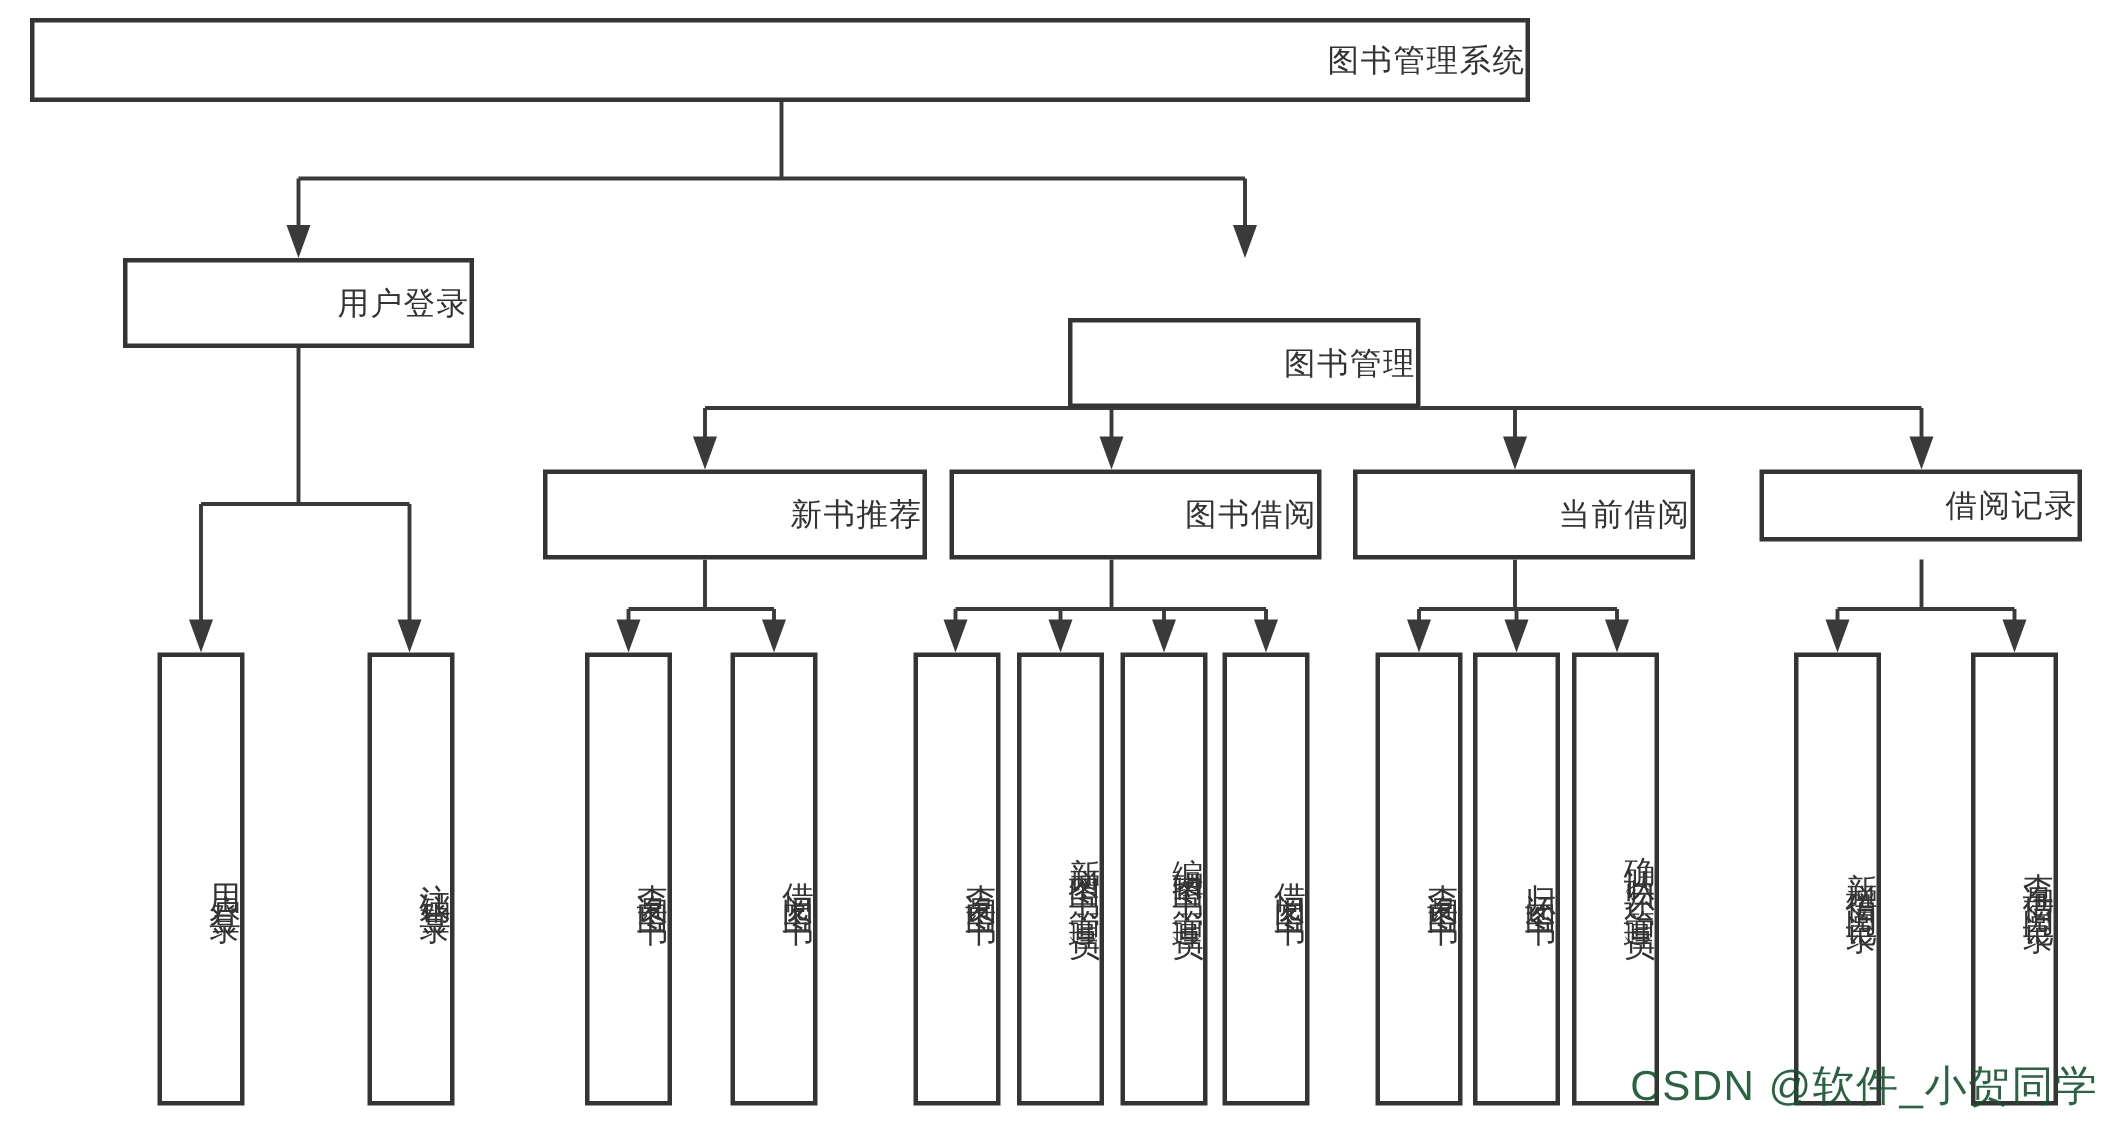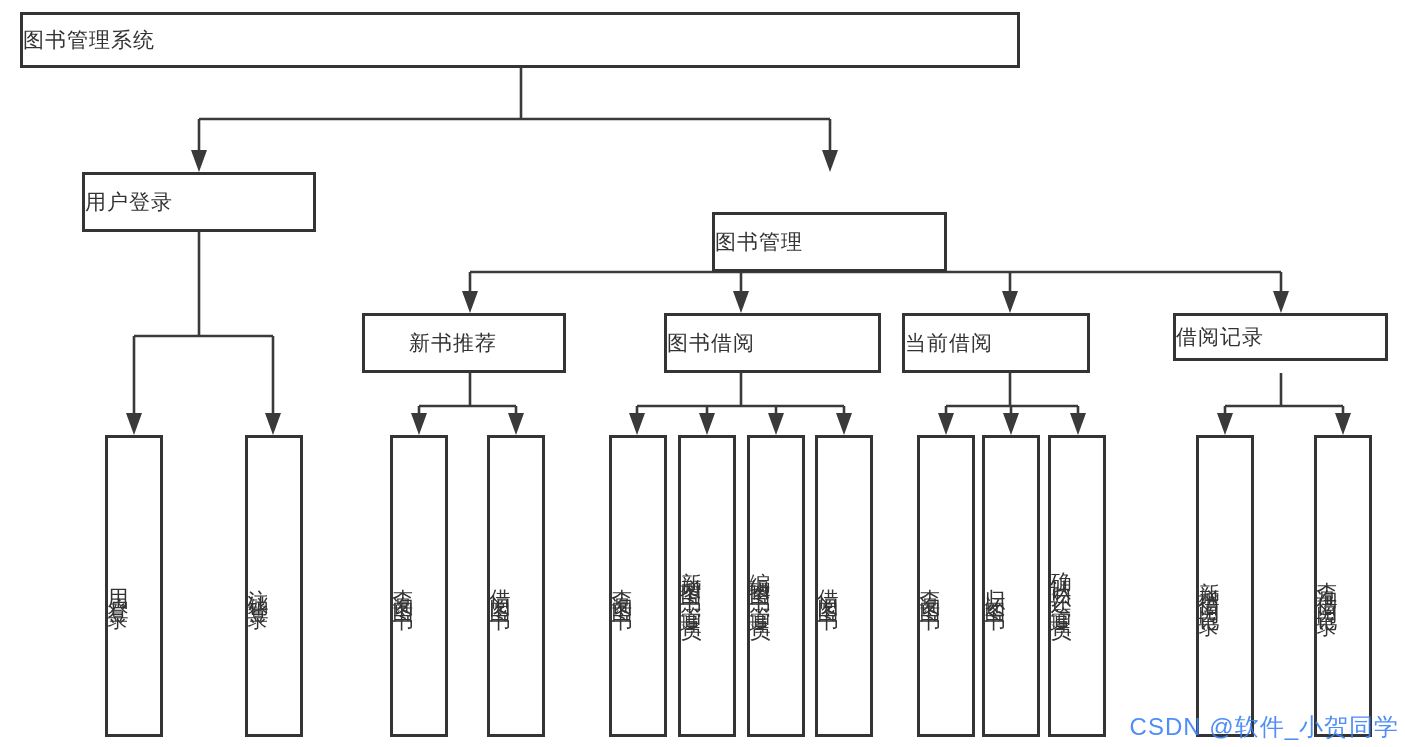--- a/index.html
+++ b/index.html
@@ -22,21 +22,21 @@
     height: 747px;
     z-index: 1;
   }
   .node {
     position: absolute;
     box-sizing: border-box;
     border: 3px solid #343434;
     background: #ffffff;
     display: flex;
     align-items: center;
-    justify-content: flex-start;
+    justify-content: flex-end;
     color: #333333;
     z-index: 2;
   }
   .h-node { font-size: 21px; letter-spacing: 1px; }
   .leaf {
     width: 58px;
     top: 435px;
     height: 302px;
   }
   .leaf .v-label {
@@ -44,22 +44,22 @@
     text-orientation: mixed;
     font-size: 21px;
     letter-spacing: 7px;
     line-height: 1;
     white-space: nowrap;
   }
   .watermark {
     position: absolute;
     right: 6px;
     bottom: 4px;
-    font-size: 24px;
-    color: #3b82f6;
+    font-size: 28px;
+    color: #14532d;
     letter-spacing: 1px;
     z-index: 3;
     opacity: 0.9;
   }
 </style>
 </head>
 <body>
 
 <div id="stage">
 
@@ -136,27 +136,27 @@
     <span>图书管理系统</span>
   </div>
 
   <div class="node h-node" style="left:82px; top:172px; width:234px; height:60px;">
     <span>用户登录</span>
   </div>
   <div class="node h-node" style="left:712px; top:172px; width:235px; height:60px;margin-top:40px;">
     <span>图书管理</span>
   </div>
 
-  <div class="node h-node" style="left:362px; top:313px; width:204px; height:60px;padding-left:44px;">
+  <div class="node h-node" style="left:362px; top:313px; width:256px; height:60px;padding-left:44px;">
     <span>新书推荐</span>
   </div>
-  <div class="node h-node" style="left:664px; top:313px; width:217px; height:60px;">
+  <div class="node h-node" style="left:633px; top:313px; width:248px; height:60px;">
     <span>图书借阅</span>
   </div>
-  <div class="node h-node" style="left:902px; top:313px; width:188px; height:60px;">
+  <div class="node h-node" style="left:902px; top:313px; width:228px; height:60px;">
     <span>当前借阅</span>
   </div>
   <div class="node h-node" style="left:1173px; top:313px; width:215px; height:48px;">
     <span>借阅记录</span>
   </div>
 
   <div class="node leaf" style="left:105px;">
     <span class="v-label">用户登录</span>
   </div>
   <div class="node leaf" style="left:245px;">

